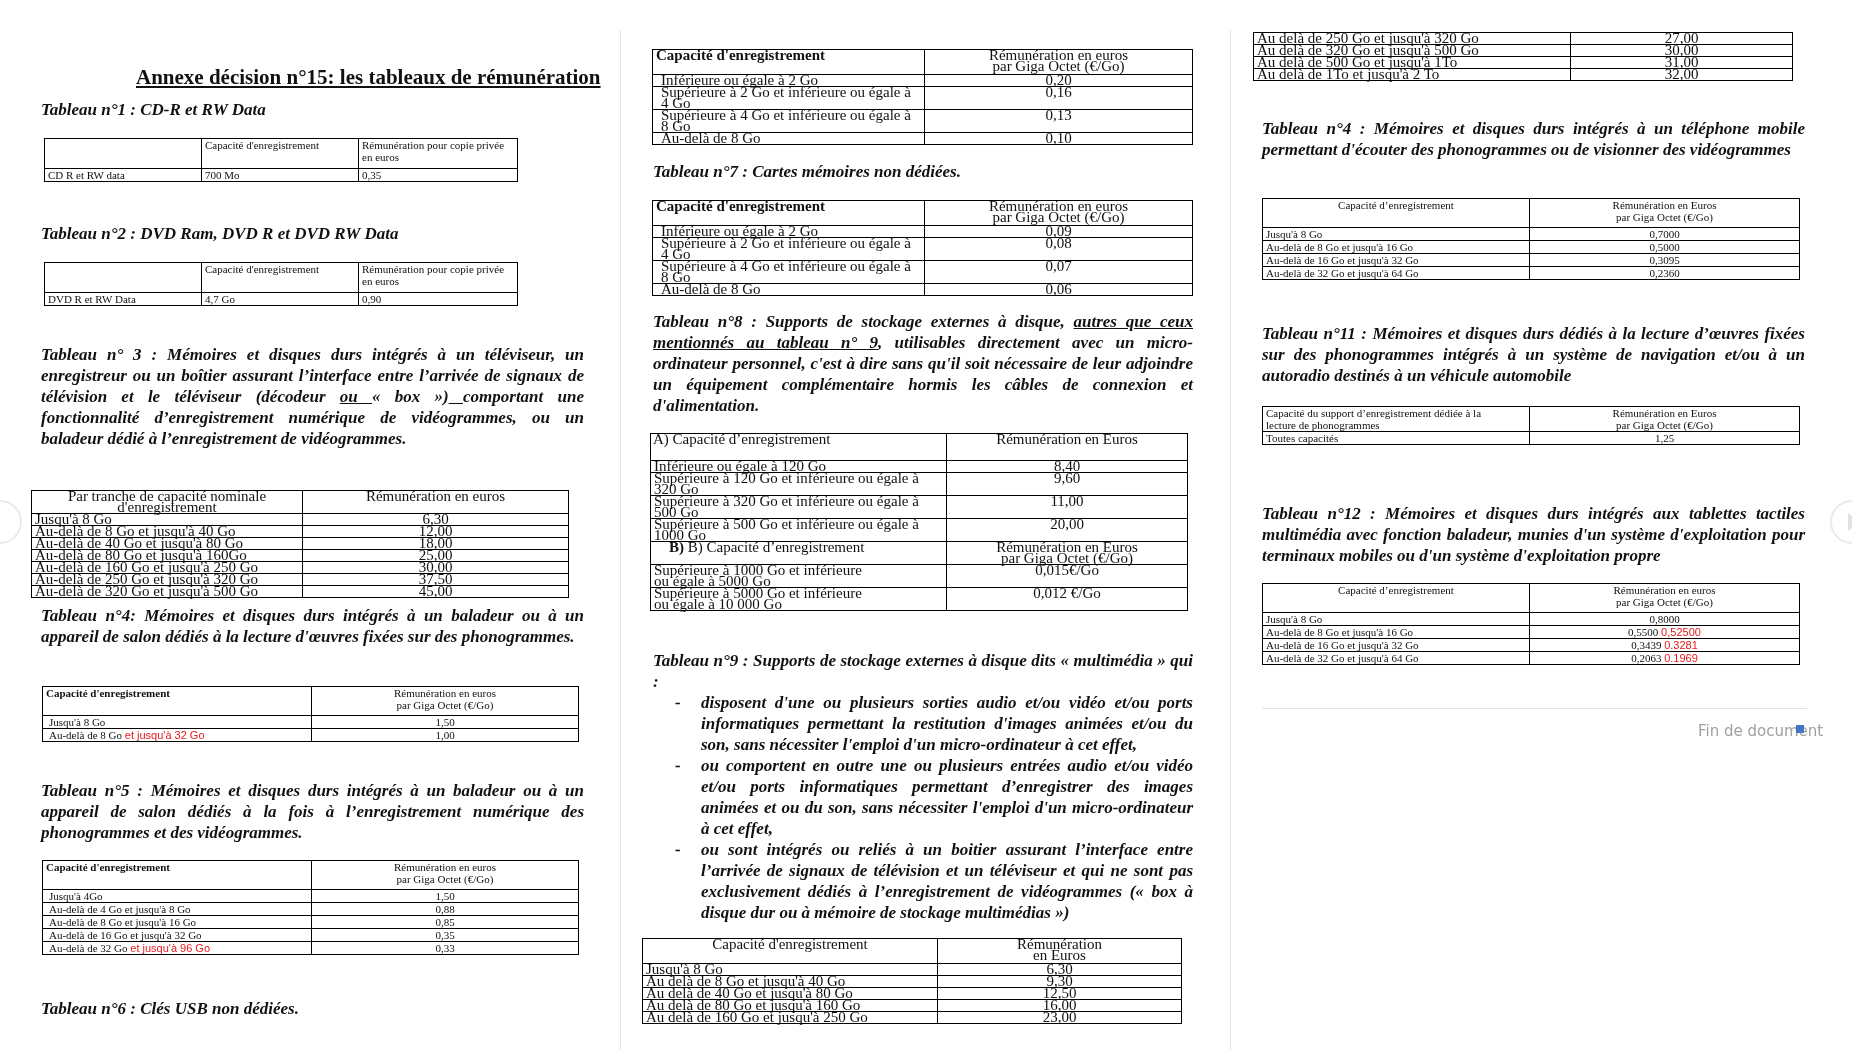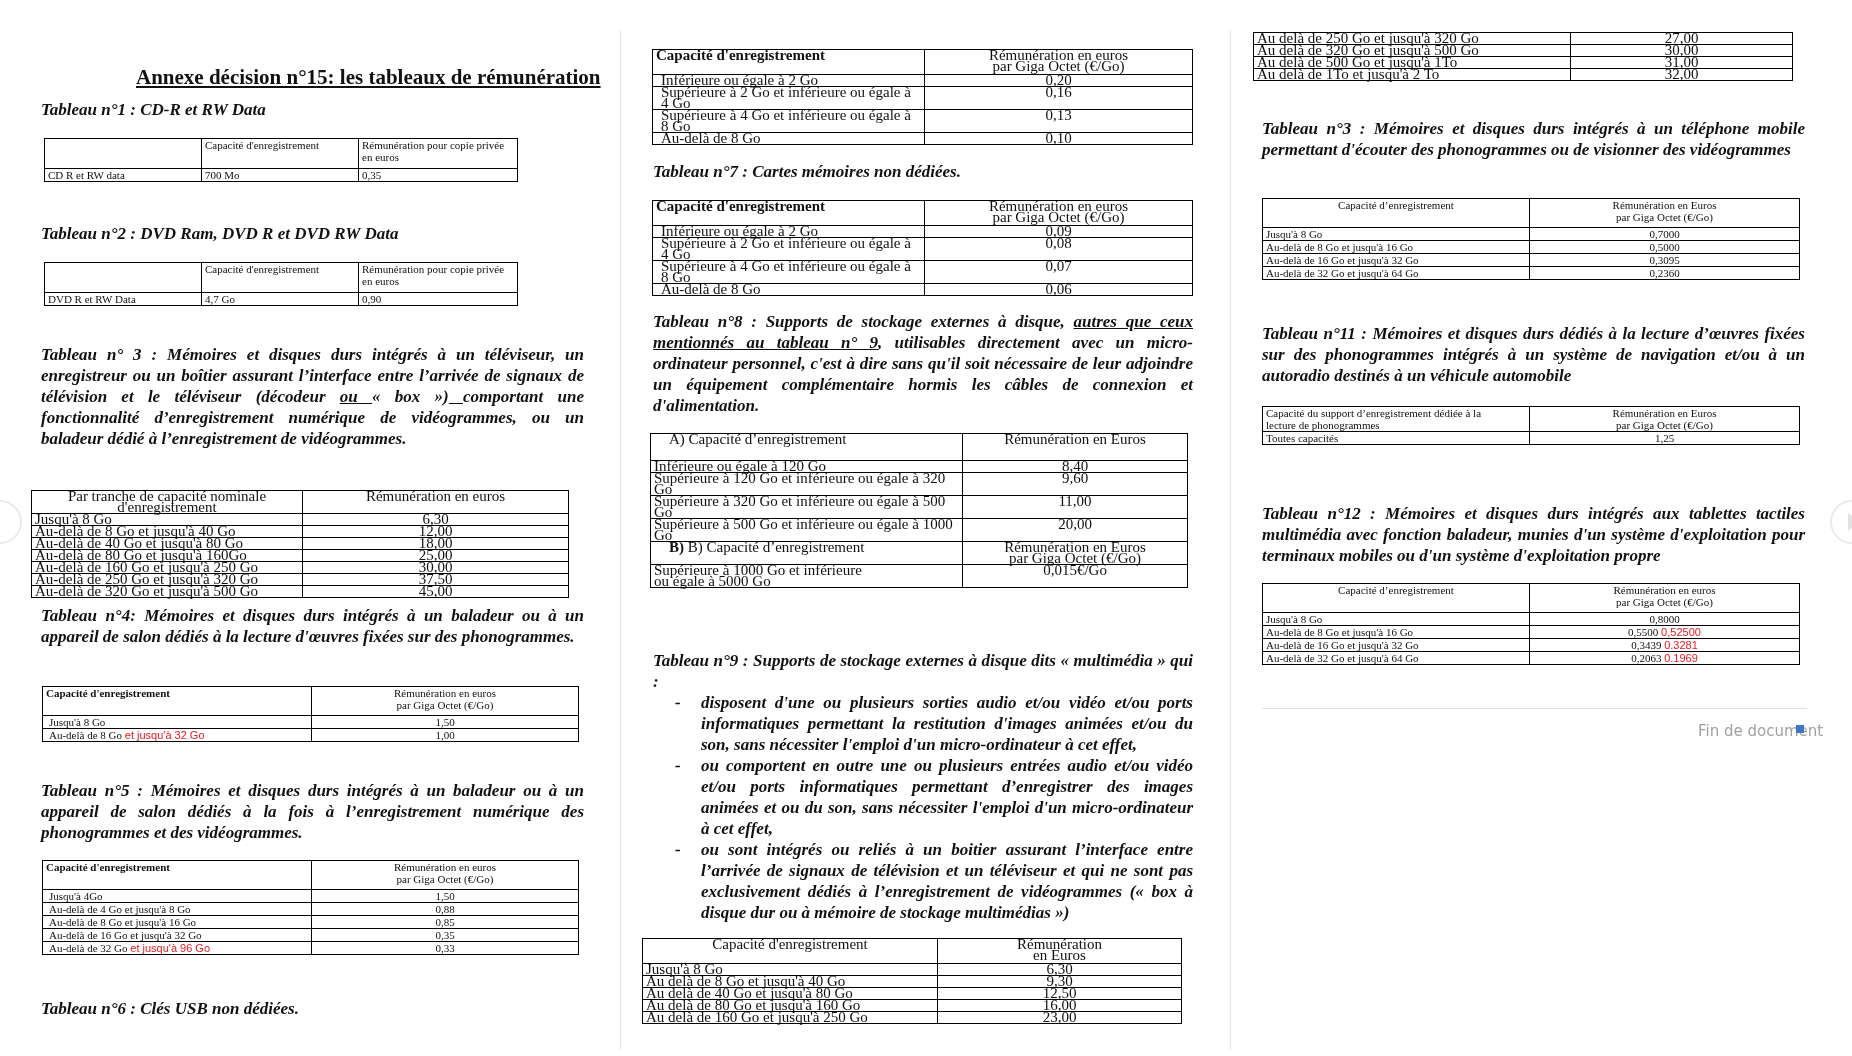--- a/index.html
+++ b/index.html
@@ -215,21 +215,21 @@
         <td style="padding-left:8px;">Au-delà de 8 Go</td>
         <td class="c">0,06</td>
       </tr>
 </tbody>
   </table>
 
 <div class="tbl-title" style="left:653px;top:311px;width:540px;"><span>Tableau n°8 : Supports de stockage externes à disque, </span><u>autres que ceux mentionnés au tableau n° 9</u><span>, utilisables directement avec un micro-ordinateur personnel, c'est à dire sans qu'il soit nécessaire de leur adjoindre un équipement complémentaire hormis les câbles de connexion et d'alimentation.</span></div>
 <table class="doc small" style="left:650px;top:433px;width:538px;">
   <tbody>
       <tr>
-    <td style="width:290px;height:26px;padding-left:18px;">A)    Capacité d’enregistrement</td>
+    <td style="width:290px;height:26px;padding-left:2px;">A)    Capacité d’enregistrement</td>
     <td class="c">Rémunération en Euros</td>
   </tr>
   <tr>
         <td>Inférieure ou égale à 120 Go</td>
         <td class="c">8,40</td>
       </tr>
   <tr>
         <td>Supérieure à 120 Go et inférieure ou égale à 320 Go</td>
         <td class="c">9,60</td>
       </tr>
@@ -247,20 +247,27 @@
           <div>Rémunération en Euros</div>
           <div>par Giga Octet (€/Go)</div>
         </td>
   </tr>
   <tr>
         <td>
           <div>Supérieure à 1000 Go et inférieure</div>
           <div>ou égale à 5000 Go</div>
         </td>
         <td class="c">0,015€/Go</td>
+      </tr>
+  <tr>
+        <td>
+          <div>Supérieure à 5000 Go et inférieure</div>
+          <div>ou égale à 10 000 Go</div>
+        </td>
+        <td class="c">0,012 €/Go</td>
       </tr>
 </tbody>
   </table>
 
 <div class="tbl-title" style="left:653px;top:650px;width:540px;">Tableau n°9 : Supports de stockage externes à disque dits « multimédia » qui :</div>
 <ul class="bullets" style="left:653px;top:692px;width:540px;">
   <li><span class="dash">-</span><span>disposent d'une ou plusieurs sorties audio et/ou vidéo et/ou ports informatiques permettant la restitution d'images animées et/ou du son, sans nécessiter l'emploi d'un micro-ordinateur à cet effet,</span></li>
   <li><span class="dash">-</span><span>ou comportent en outre une ou plusieurs entrées audio et/ou vidéo et/ou ports informatiques permettant d’enregistrer des images animées et ou du son, sans nécessiter l'emploi d'un micro-ordinateur à  cet effet,</span></li>
   <li><span class="dash">-</span><span>ou sont intégrés ou reliés à un boitier assurant l’interface entre l’arrivée de signaux de télévision et un téléviseur et qui ne sont pas exclusivement dédiés à l’enregistrement de vidéogrammes (« box à disque dur ou à mémoire de stockage multimédias »)</span></li>
 </ul>
@@ -310,21 +317,21 @@
         <td>Au delà de 500 Go et jusqu'à 1To</td>
         <td class="c">31,00</td>
       </tr>
   <tr>
         <td>Au delà de 1To  et jusqu'à 2 To</td>
         <td class="c">32,00</td>
       </tr>
 </tbody>
   </table>
 
-<div class="tbl-title" style="left:1262px;top:118px;width:543px;">Tableau n°3 : Mémoires et disques durs intégrés à un téléphone mobile permettant d'écouter des phonogrammes ou de visionner des vidéogrammes</div>
+<div class="tbl-title" style="left:1262px;top:118px;width:543px;">Tableau n°4 : Mémoires et disques durs intégrés à un téléphone mobile permettant d'écouter des phonogrammes ou de visionner des vidéogrammes</div>
 <table class="doc" style="left:1262px;top:198px;width:538px;">
   <tbody>
       <tr>
     <td class="c" style="width:260px;height:28px;">Capacité d’enregistrement</td>
     <td class="c">
           <div>Rémunération en Euros</div>
           <div>par Giga Octet (€/Go)</div>
         </td>
   </tr>
   <tr>

